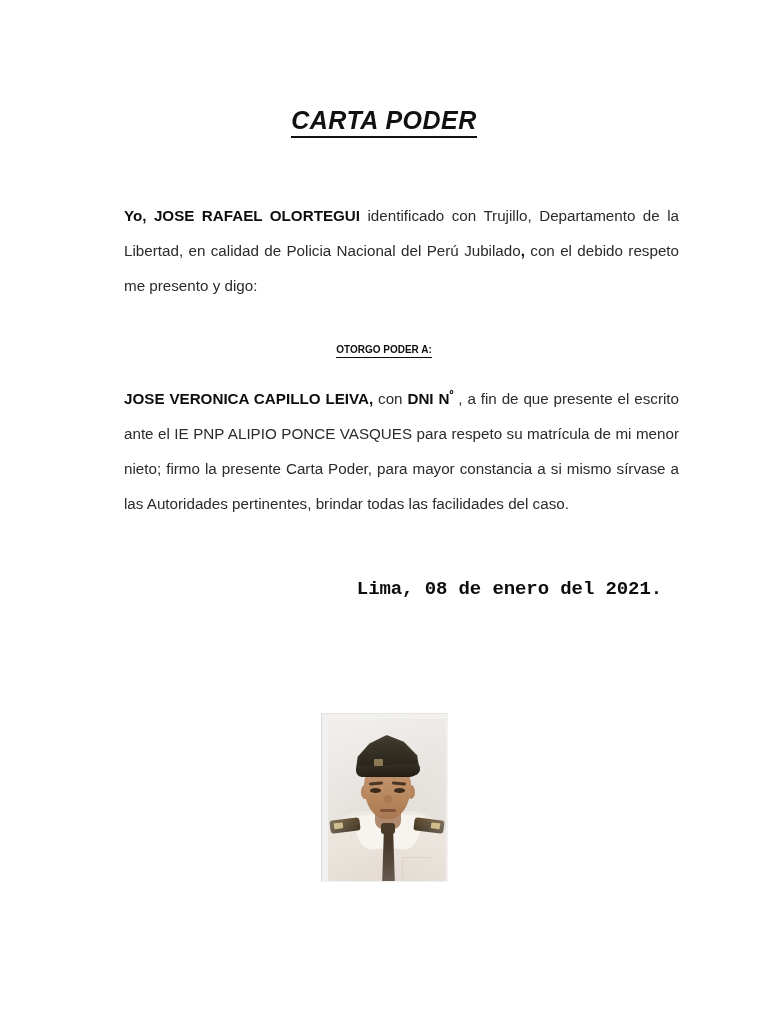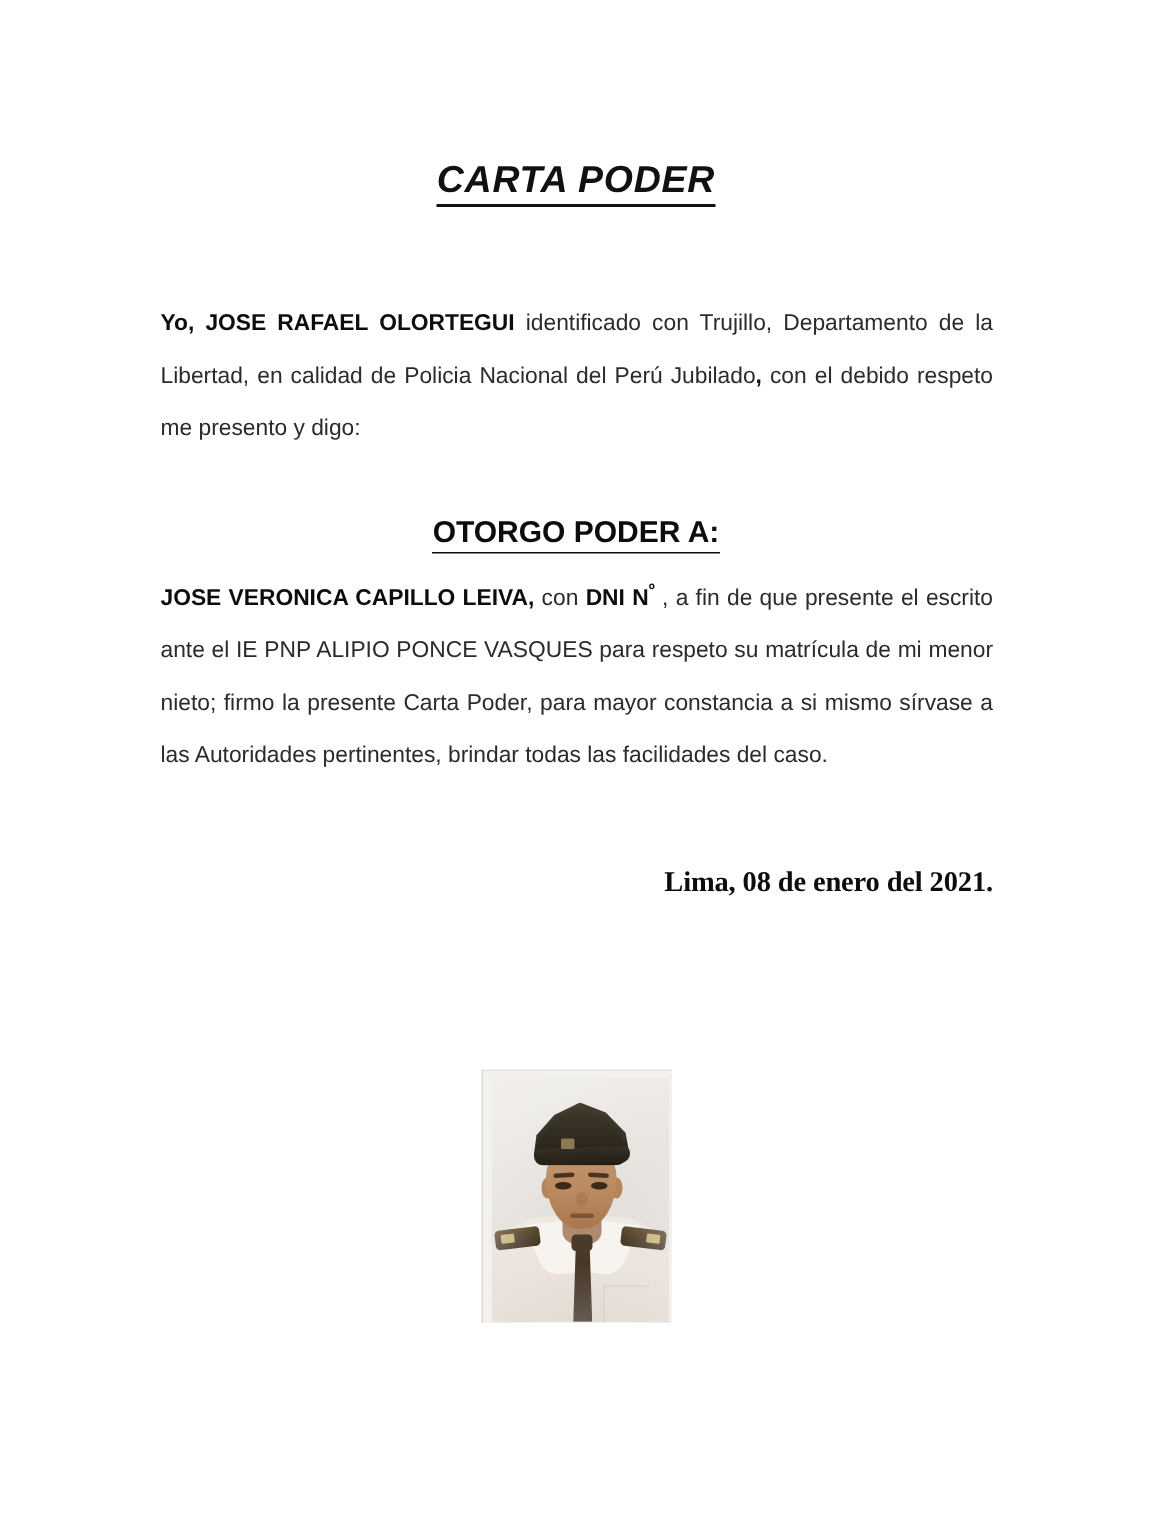--- a/index.html
+++ b/index.html
@@ -37,21 +37,21 @@
     color: #111111;
   }
   .doc-title span.ul {
     border-bottom: 2px solid #111111;
     padding-bottom: 2px;
   }
 
   
   .body-block {
     position: absolute;
-    left: 107px;
+    left: 124px;
     width: 555px;
     font-size: 15.2px;
     line-height: 35px;
     text-align: justify;
     text-justify: inter-word;
     color: #2b2b2b;
   }
   .para-1 { top: 198px; }
   .para-2 { top: 381px; }
 
@@ -65,41 +65,41 @@
     line-height: 0;
   }
 
   
   .section-heading {
     position: absolute;
     top: 344px;
     left: 0;
     width: 768px;
     text-align: center;
-    font-size: 20px;
+    font-size: 10px;
     font-weight: bold;
     color: #0d0d0d;
   }
   .section-heading span.ul {
     border-bottom: 1.6px solid #0d0d0d;
     padding-bottom: 2px;
   }
 
   
   .date-line {
     position: absolute;
     top: 578px;
     left: 107px;
     width: 555px;
     text-align: right;
     font-size: 19px;
     font-weight: bold;
     letter-spacing: -0.1px;
     color: #0d0d0d;
-    font-family: Liberation Serif, serif;
+    font-family: Liberation Mono, monospace;
   }
 
   
   .photo-frame {
     position: absolute;
     left: 321px;
     top: 713px;
     width: 126px;
     height: 168px;
     background: #f3f1ef;

